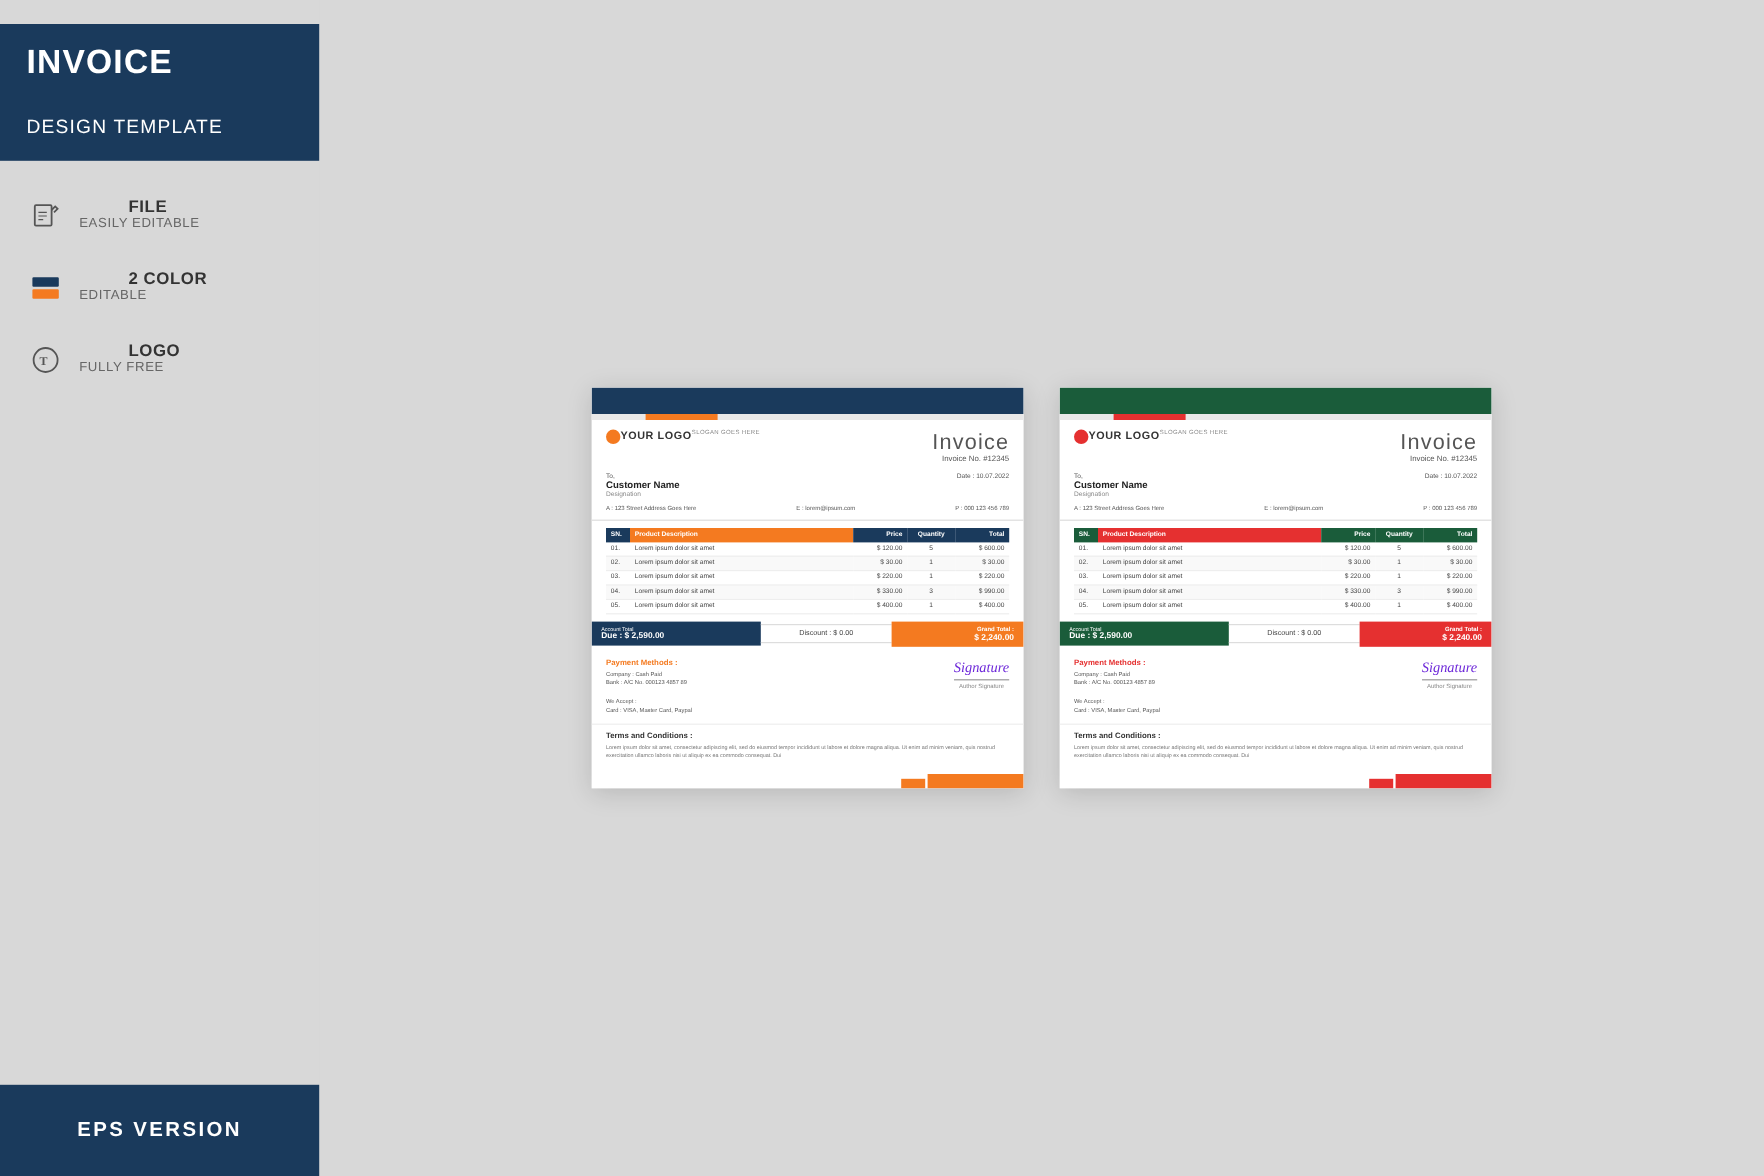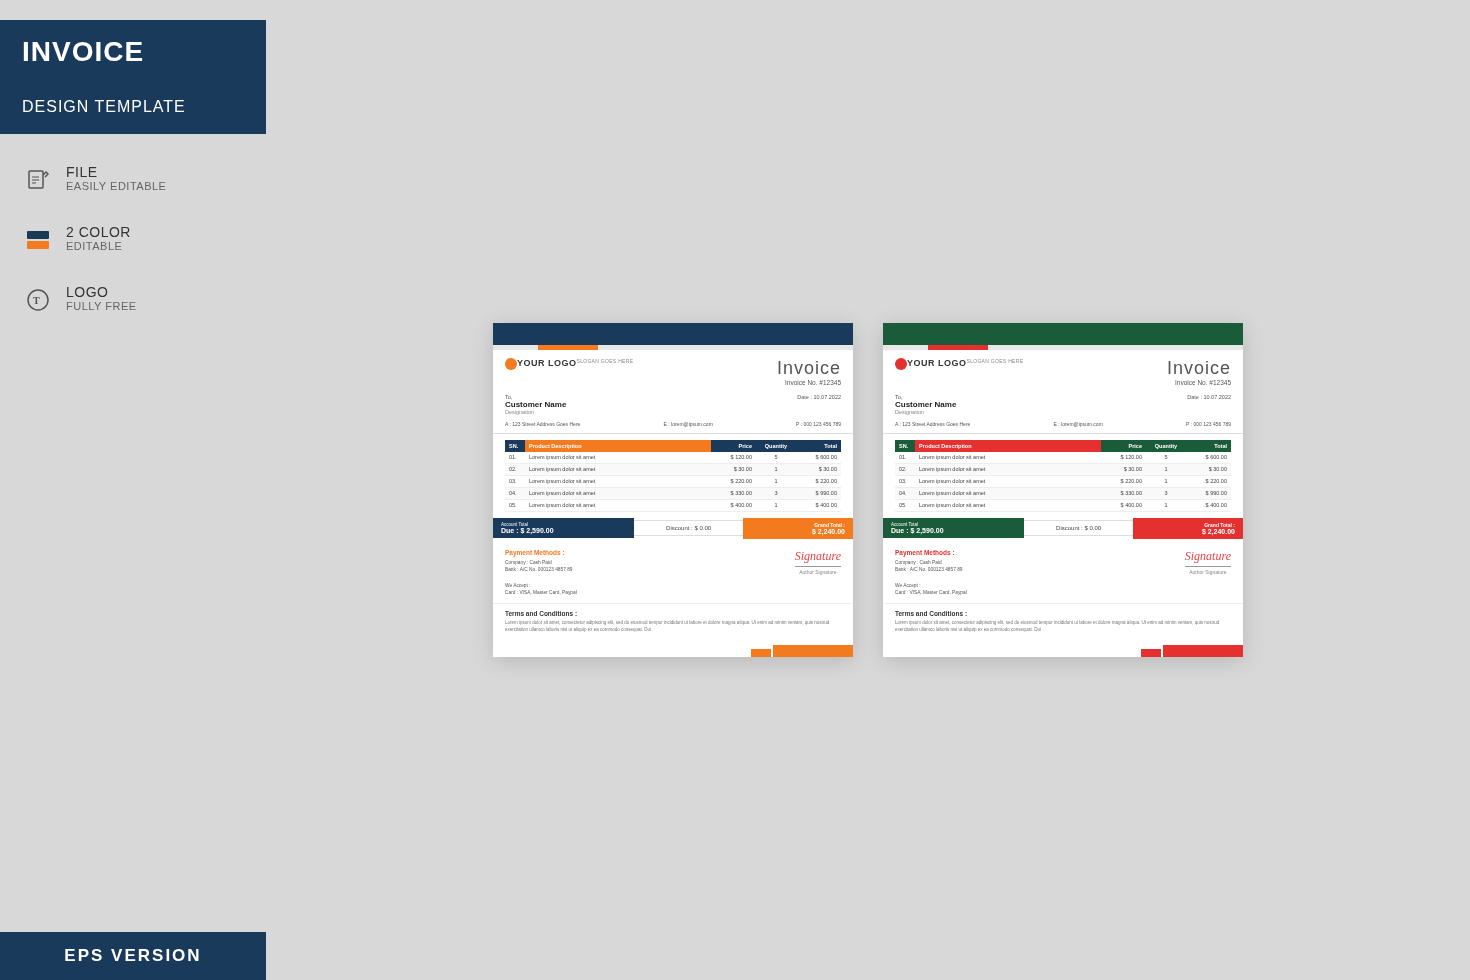--- a/index.html
+++ b/index.html
@@ -61,35 +61,36 @@
       width: 32px;
       height: 32px;
       display: flex;
       align-items: center;
       justify-content: center;
       flex-shrink: 0;
     }
 
     .feature-text .feature-label {
       font-size: 14px;
-      font-weight: 400;
+      font-weight: 700;
       color: #333;
       letter-spacing: 0.5px;
+      margin-left: 41px;
     }
 
     .feature-text .feature-sub {
       font-size: 11px;
       color: #666;
       letter-spacing: 0.5px;
     }
 
     .sidebar-eps {
       background: #1a3a5c;
       margin-top: auto;
-      padding: 14px 22px;
+      padding: 28px 22px;
       color: #fff;
       font-size: 17px;
       font-weight: 700;
       letter-spacing: 2px;
       text-align: center;
     }
 
     
     .main-content {
       flex: 1;
@@ -330,21 +331,21 @@
       color: #555;
       line-height: 1.6;
     }
 
     .inv-signature {
       text-align: right;
     }
 
     .sig-text {
       font-size: 12px;
-      color: #ef4444;
+      color: #6d28d9;
       font-family: 'Brush Script MT', cursive;
       font-style: italic;
     }
 
     .sig-line {
       border-top: 1px solid #999;
       margin-top: 2px;
       padding-top: 2px;
     }
 

